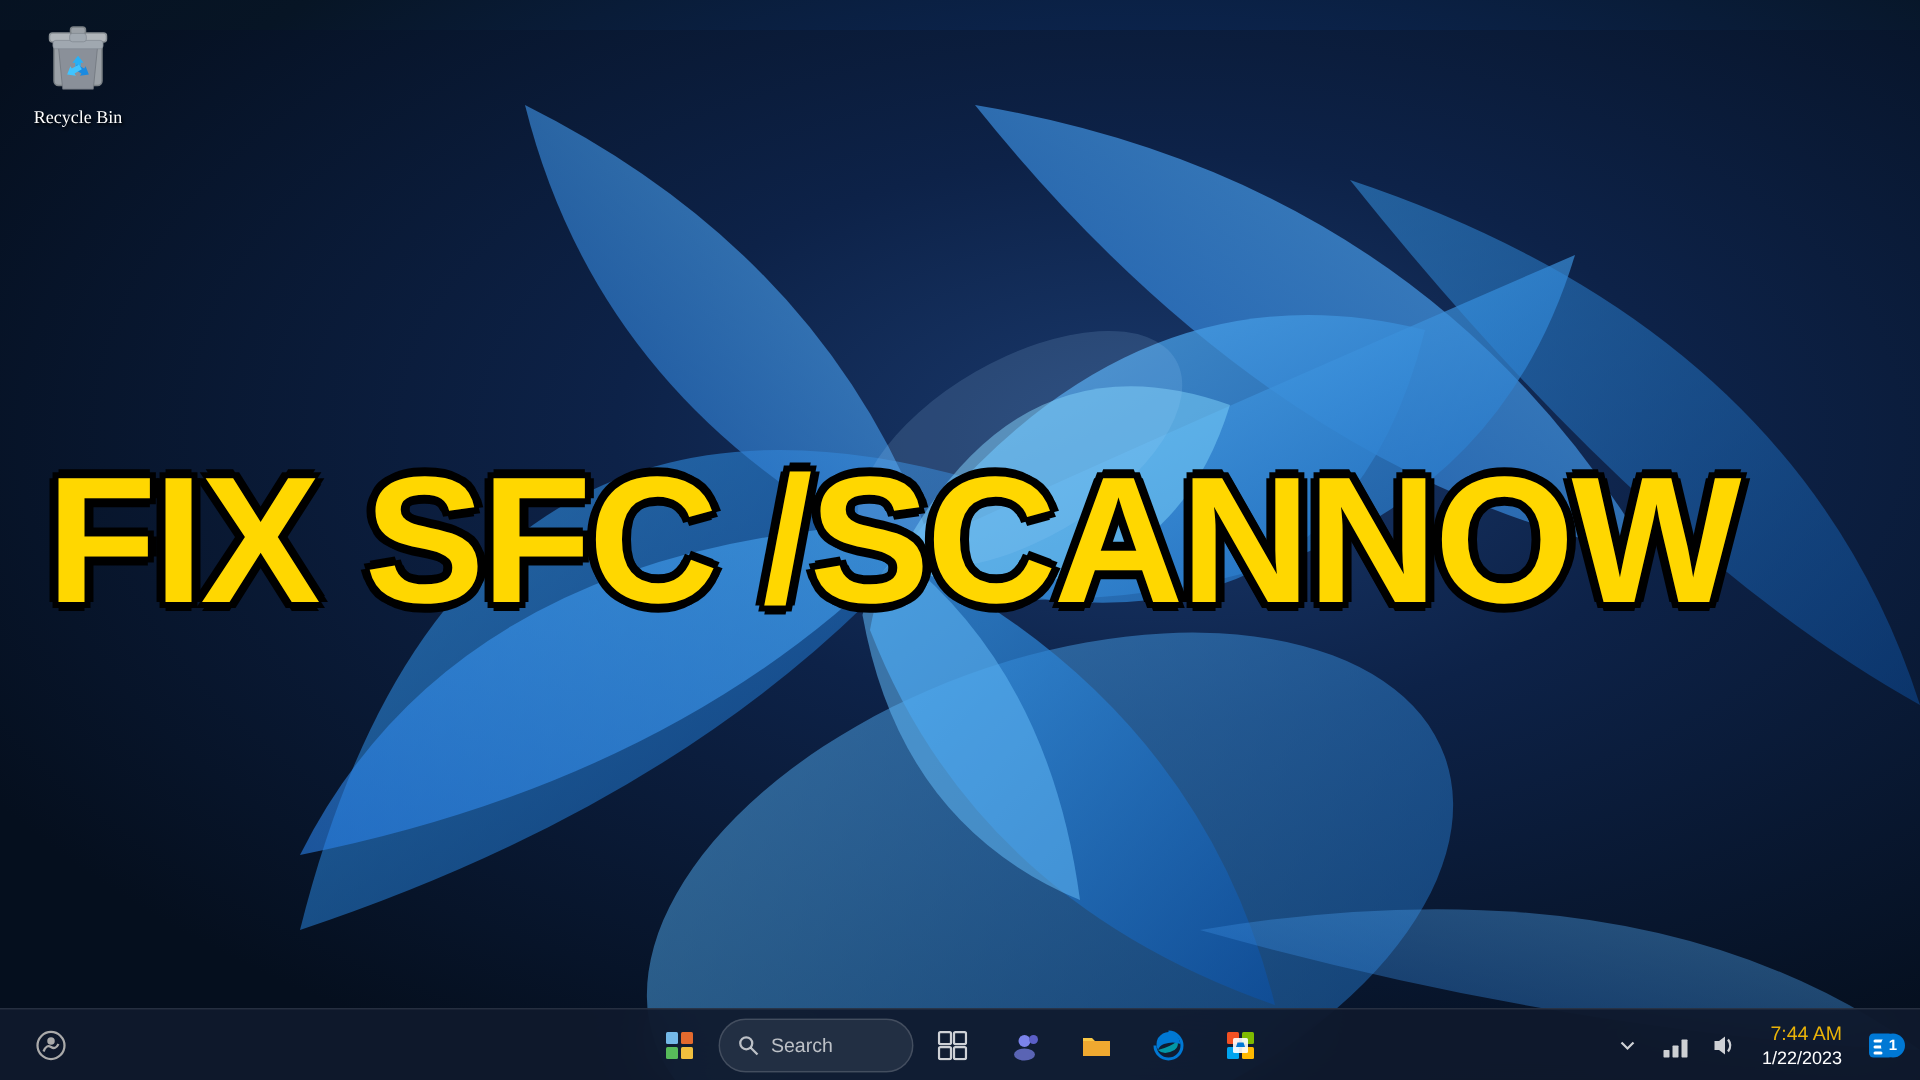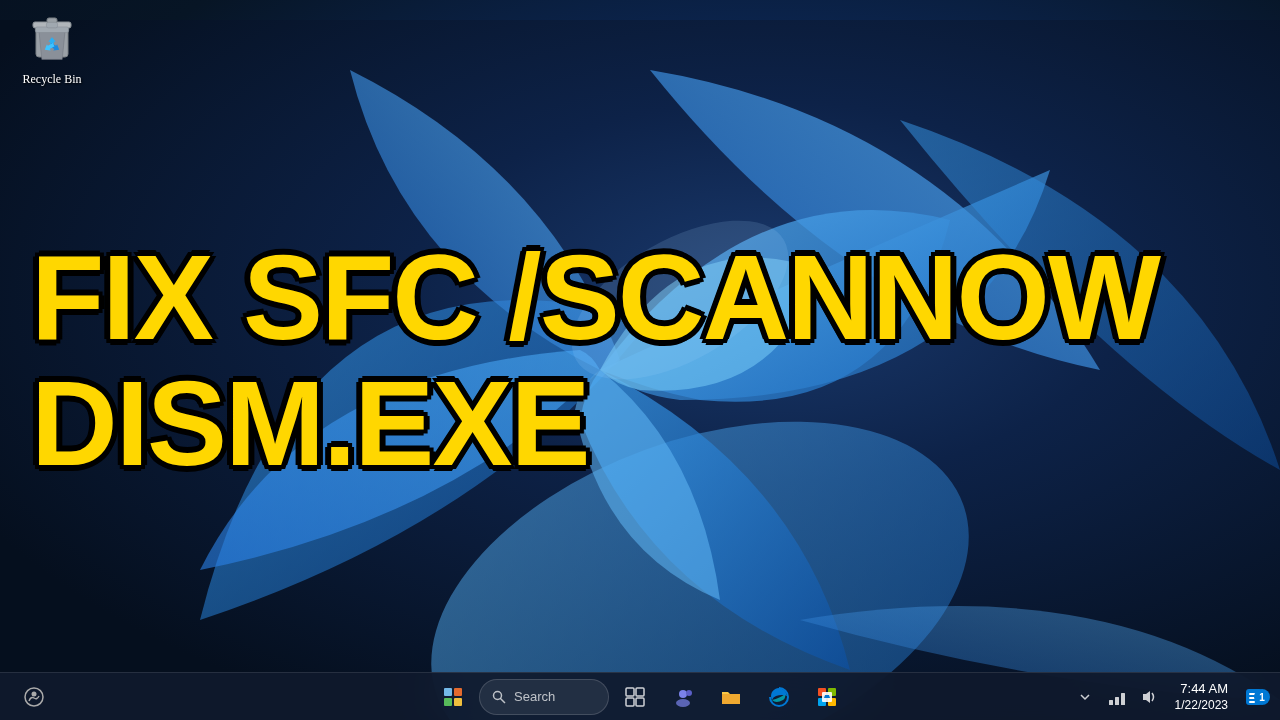--- a/index.html
+++ b/index.html
@@ -153,21 +153,21 @@
     }
 
     .clock {
       text-align: right;
       cursor: pointer;
       padding: 0 8px;
       border-radius: 4px;
     }
 
     .clock-time {
-      color: #ffffff;
+      color: #eab308;
       font-size: 13px;
       display: block;
       line-height: 1.3;
     }
 
     .clock-date {
       color: #fff;
       font-size: 12px;
       display: block;
       line-height: 1.3;
@@ -258,21 +258,20 @@
     <path d="M 900 100 Q 1200 200 1280 450 Q 1100 350 900 100 Z" fill="url(#petal2)" opacity="0.5"></path>
 
     <path d="M 800 600 Q 1100 550 1280 680 Q 1050 670 800 600 Z" fill="url(#petal3)" opacity="0.4"></path>
 
     <ellipse cx="680" cy="280" rx="120" ry="60" fill="#a8d8ff" opacity="0.15" transform="rotate(-30, 680, 280)"></ellipse>
   </svg>
 </div>
 
 <div class="overlay-text">
   <span class="overlay-title" style="color: rgb(255, 215, 0);">FIX SFC /SCANNOW</span>
-  <span class="overlay-subtitle" style="color: rgb(255, 215, 0);">DISM.EXE</span>
 </div>
 
 <div class="desktop-icon">
   <svg class="icon-img" viewBox="0 0 52 52" xmlns="http://www.w3.org/2000/svg">
 
     <rect x="10" y="18" width="32" height="30" rx="3" fill="#9aa0a6" stroke="#7a8085" stroke-width="1"></rect>
 
     <rect x="7" y="13" width="38" height="6" rx="2" fill="#b0b5ba" stroke="#8a9095" stroke-width="1"></rect>
 
     <rect x="21" y="9" width="10" height="5" rx="2" fill="#9aa0a6" stroke="#7a8085" stroke-width="1"></rect>

